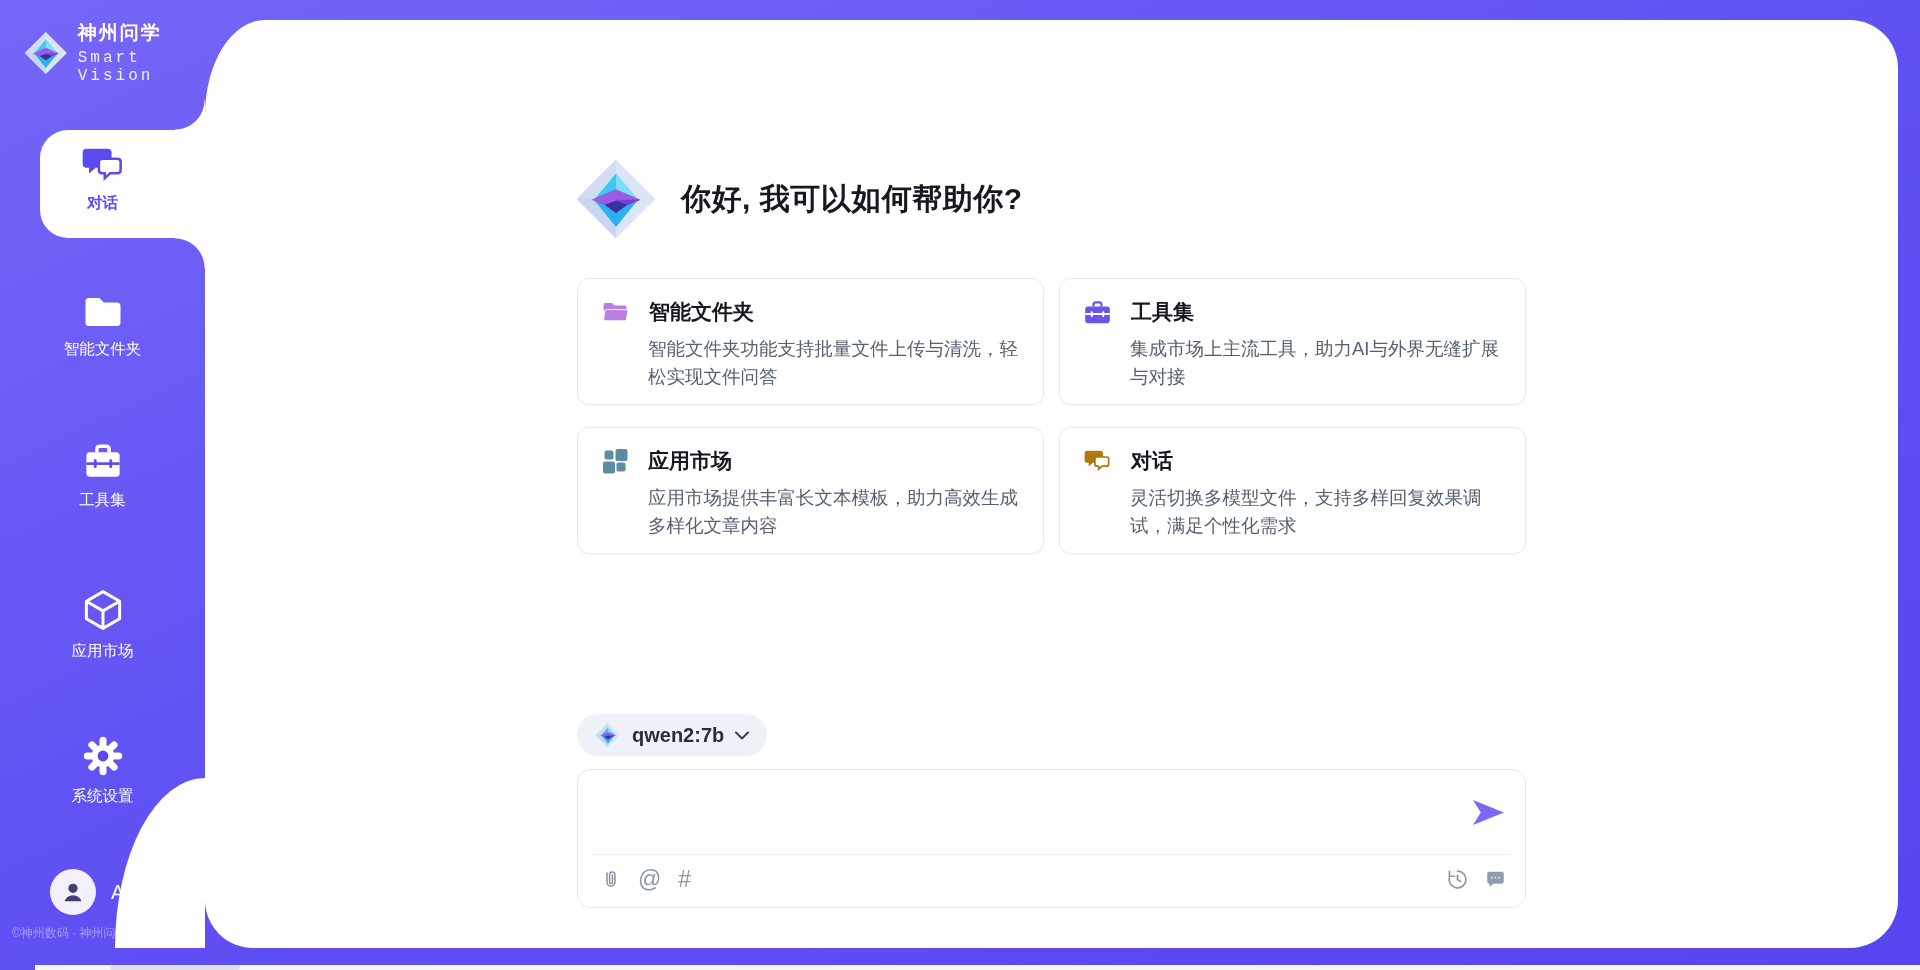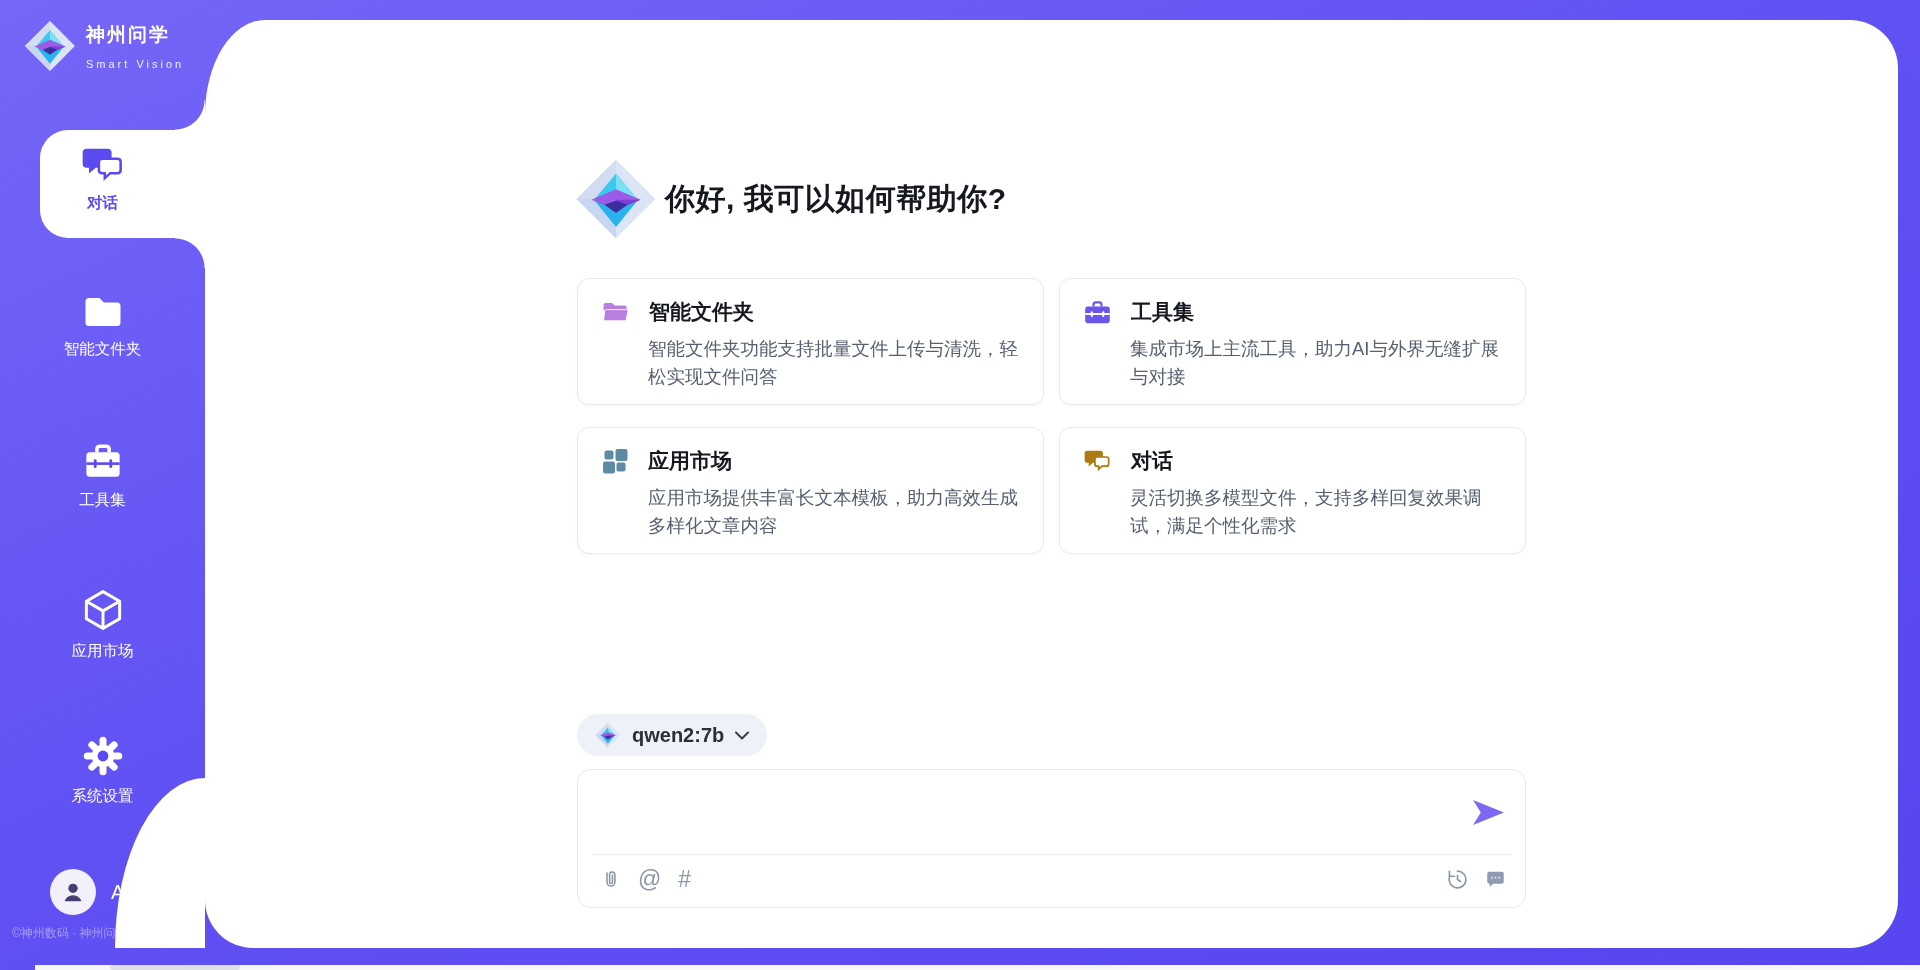--- a/index.html
+++ b/index.html
@@ -5,21 +5,21 @@
   * { margin:0; padding:0; box-sizing:border-box; }
   html,body { width:1920px; height:970px; overflow:hidden; }
   body { font-family:"Liberation Sans","DejaVu Sans",sans-serif; }
   .app { position:relative; width:1920px; height:970px; overflow:hidden;
          background:linear-gradient(155deg,#7667f8 0%,#6152f4 45%,#5745ef 100%); }
 
   
   .sidebar { position:absolute; left:0; top:0; width:205px; height:970px; z-index:2; }
   .logo { position:absolute; left:24px; top:20px; display:flex; align-items:center; gap:10px; }
   .logo-text .cn { color:#fff; font-size:19px; font-weight:bold; letter-spacing:2px; }
-  .logo-text .en { color:#eef0ff; font-size:11px; letter-spacing:3px; margin-top:10px; }
+  .logo-text .en { color:#eef0ff; font-size:16px; letter-spacing:3px; margin-top:3px;font-family:Liberation Mono, monospace; }
 
   .nav-item { position:absolute; left:0; width:205px; display:flex; flex-direction:column;
               align-items:center; gap:9px; cursor:pointer; z-index:3; }
   .nav-item .lbl { color:#fff; font-size:15.5px; }
   .nav-item.active .lbl { color:#5b4af0; font-weight:bold; }
 
   .active-bubble { position:absolute; left:40px; right:0; top:130px; height:108px;
                    background:#fff; border-radius:28px 0 0 28px; z-index:2; }
   .active-bubble::before { content:""; position:absolute; right:0; top:-30px; width:30px; height:30px;
         background:radial-gradient(circle 30px at 0 0, rgba(0,0,0,0) 29px, #fff 30px); }
@@ -32,21 +32,21 @@
   .user-name { color:#fff; font-size:20px; }
   .copyright { position:absolute; left:12px; top:925px; width:190px; color:rgba(255,255,255,.42);
                font-size:12px; white-space:nowrap; }
 
   
   .panel { position:absolute; left:205px; top:20px; width:1693px; height:928px; background:#fff;
            border-radius:60px 48px 48px 48px / 95px 48px 48px 48px; z-index:1; }
   .panel::before { content:""; position:absolute; left:-90px; bottom:0; width:90px; height:170px;
            background:#fff; border-top-left-radius:90px 170px; }
 
-  .hero { position:absolute; left:370px; top:138px; display:flex; align-items:center; gap:8px; }
+  .hero { position:absolute; left:370px; top:138px; display:flex; align-items:center; gap:24px; }
   .hero h1 { font-size:30px; font-weight:bold; color:#15181e; letter-spacing:.5px; }
 
   .cards { position:absolute; left:372px; top:258px; width:949px; display:grid;
            grid-template-columns:467px 467px; column-gap:15px; row-gap:22px; }
   .card { height:127px; background:#fff; border:1px solid #e7eaf0; border-radius:12px;
           padding:19px 24px; box-shadow:0 1px 3px rgba(16,24,40,.04); cursor:pointer; }
   .card-head { display:flex; align-items:center; gap:20px; }
   .card-title { font-size:21px; font-weight:bold; color:#15181e; }
   .card-desc { margin:9px 0 0 46px; font-size:18.5px; color:#566070; line-height:1.5; }
 

